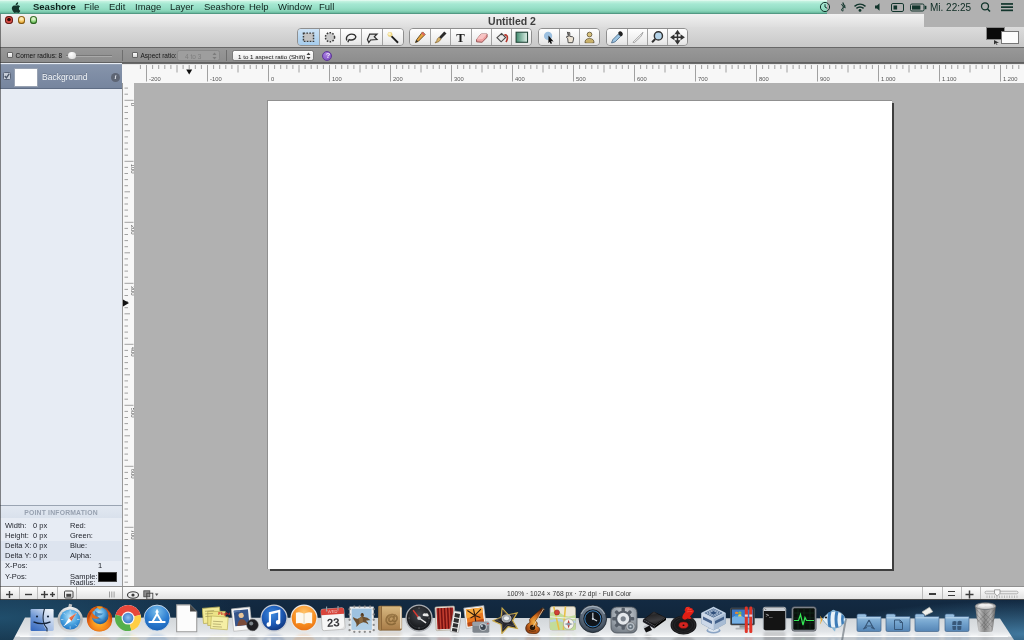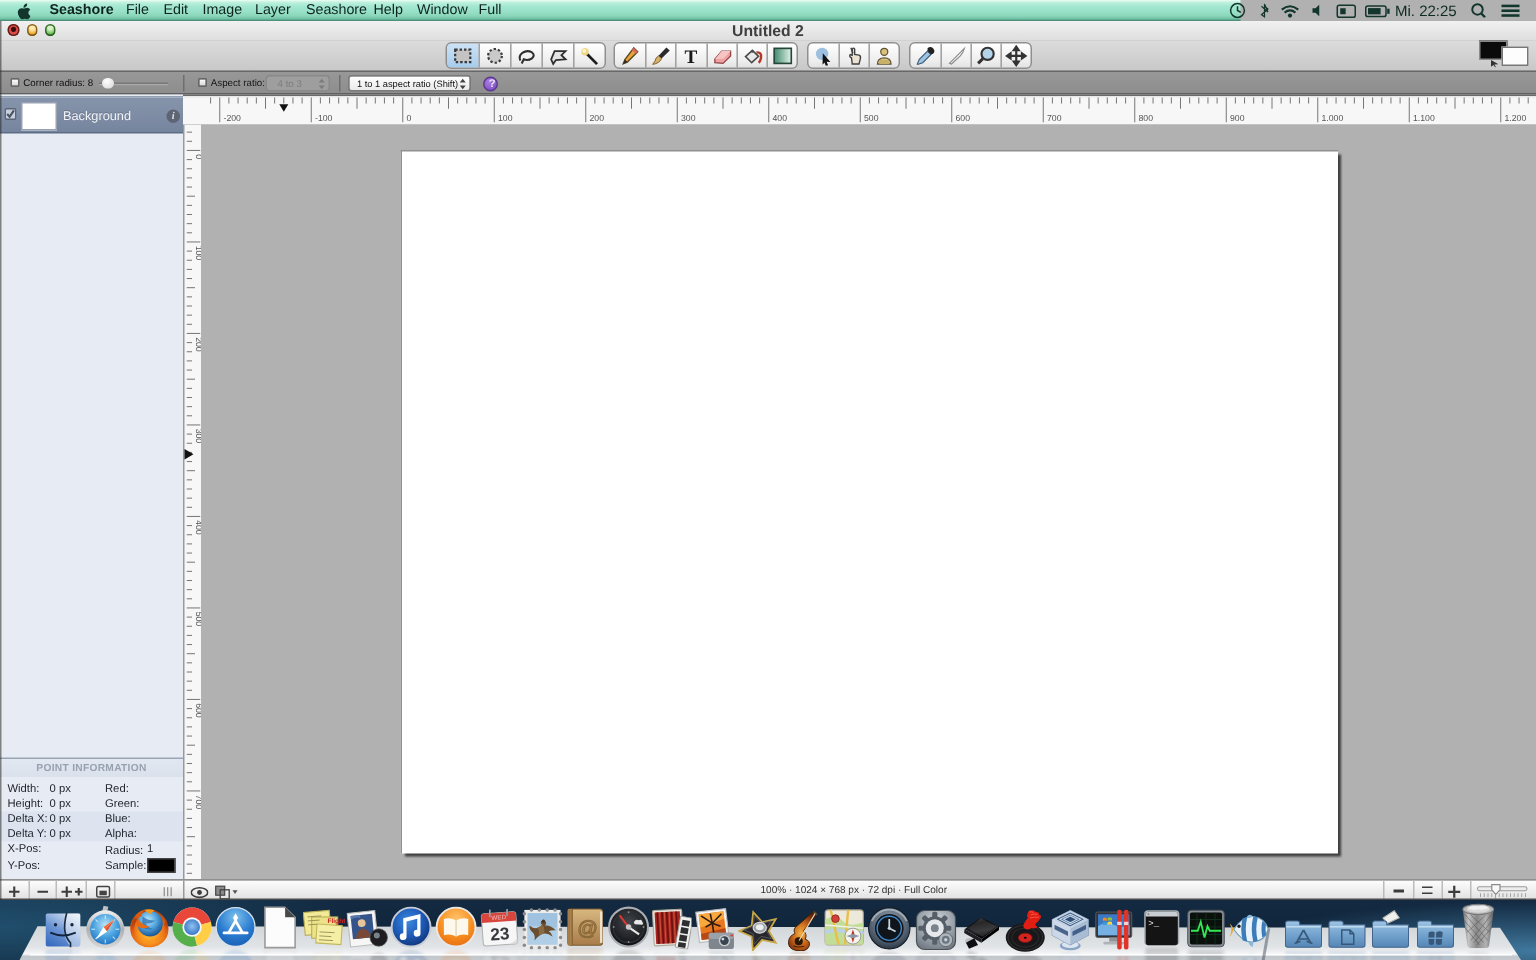--- a/index.html
+++ b/index.html
@@ -43,21 +43,21 @@
   <circle cx="167" cy="5.3" r="3.5" fill="none" stroke="#12352c" stroke-width="1.3"></circle>
   <line x1="169.5" y1="8" x2="172" y2="10.5" stroke="#12352c" stroke-width="1.6"></line>
   <g fill="#12352c">
    <rect x="183" y="2.1" width="12" height="1.7"></rect>
    <rect x="183" y="5.3" width="12" height="1.7"></rect>
    <rect x="183" y="8.5" width="12" height="1.7"></rect>
   </g>
  </svg>
 </div>
 
-<div class="abs" style="left:0;top:14px;width:1024px;height:13px;background:linear-gradient(#f1f1f1,#dedede)">
+<div class="abs" style="left:0;top:14px;width:924px;height:13px;background:linear-gradient(#f1f1f1,#dedede)">
  <div class="abs" style="left:5.1px;top:2.1px;width:7.6px;height:7.6px;border-radius:50%;background:radial-gradient(circle at 50% 45%,#380d0b 0,#380d0b 24%,#d84840 34%,#e05850 58%,#a82820 82%);box-shadow:inset 0 0 0 1px rgba(70,15,10,.8)"></div>
  <div class="abs" style="left:17.6px;top:2.1px;width:7.6px;height:7.6px;border-radius:50%;background:radial-gradient(circle at 50% 30%,#fdeab0 0,#fdeab0 20%,#f0b544 58%,#b07a20 85%);box-shadow:inset 0 0 0 1px rgba(110,70,10,.8)"></div>
  <div class="abs" style="left:29.7px;top:2.1px;width:7.6px;height:7.6px;border-radius:50%;background:radial-gradient(circle at 50% 30%,#d8f2c6 0,#d8f2c6 20%,#74c462 58%,#3a7a30 85%);box-shadow:inset 0 0 0 1px rgba(30,80,20,.8)"></div>
  <div class="abs" style="left:0;top:0;width:1024px;text-align:center;font-size:10.5px;font-weight:bold;color:#3f3f3f;line-height:14px">Untitled 2</div>
 </div>
 
 <div class="abs" style="left:0;top:27px;width:1024px;height:20px;background:linear-gradient(#dcdcdc,#c8c8c8)"></div>
 <div class="abs" style="left:297px;top:27.5px;width:107px;height:18.5px;display:flex;border:1px solid #8f8f8f;border-radius:4px;overflow:hidden">
       <div style="position:relative;width:21.40px;height:100%;background:linear-gradient(#cde3f6,#a6ccec)"><svg width="100%" height="100%" viewBox="0 0 21 18">
           <rect x="5" y="4.5" width="11" height="9" fill="#c3c3c3" stroke="#3a3a3a" stroke-width="1.6" stroke-dasharray="1.8 1.4"></rect>
@@ -468,21 +468,21 @@
  <div style="position:absolute;left:5px;top:13.1px">Height:</div>
       <div style="position:absolute;left:33px;top:13.1px">0 px</div>
       <div style="position:absolute;left:70px;top:13.1px">Green:</div>
  <div style="position:absolute;left:5px;top:23px">Delta X:</div>
       <div style="position:absolute;left:33px;top:23.2px">0 px</div>
       <div style="position:absolute;left:70px;top:23.2px">Blue:</div>
  <div style="position:absolute;left:5px;top:33.3px">Delta Y:</div>
       <div style="position:absolute;left:33px;top:33.3px">0 px</div>
       <div style="position:absolute;left:70px;top:33.3px">Alpha:</div>
  <div style="position:absolute;left:5px;top:43.4px">X-Pos:</div>
-      <div style="position:absolute;left:70px;top:44px">Radius:</div>
+      <div style="position:absolute;left:70px;top:60px">Radius:</div>
       <div style="position:absolute;left:98px;top:43.4px">1</div>
  <div style="position:absolute;left:5px;top:53.5px">Y-Pos:</div>
       <div style="position:absolute;left:70px;top:53.5px">Sample:</div>
 </div>
 <div class="abs" style="left:98px;top:571.5px;width:19px;height:10px;background:#000;border:0.5px solid #444"></div>
 
 <div class="abs" style="left:0;top:586px;width:1024px;height:14px;background:linear-gradient(#fdfdfd,#ececec 60%,#e0e0e0);border-top:1px solid #8f8f8f">
  <svg class="abs" style="left:5px;top:3px" width="110 " height="9" viewBox="0 0 110 9">
   <g stroke="#3c3c3c" stroke-width="1.4">
    <line x1="4.5" y1="1" x2="4.5" y2="8"></line>

